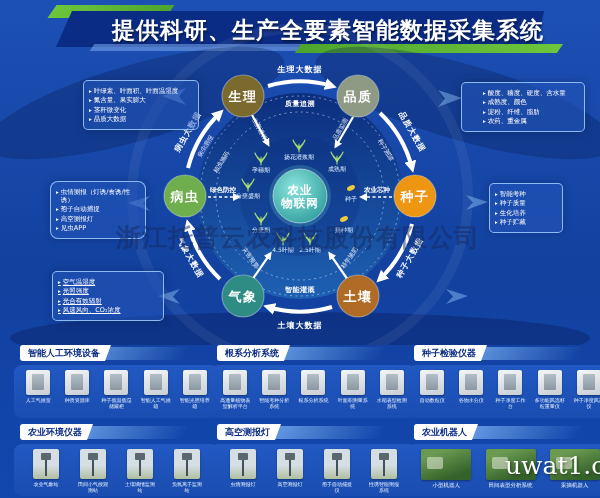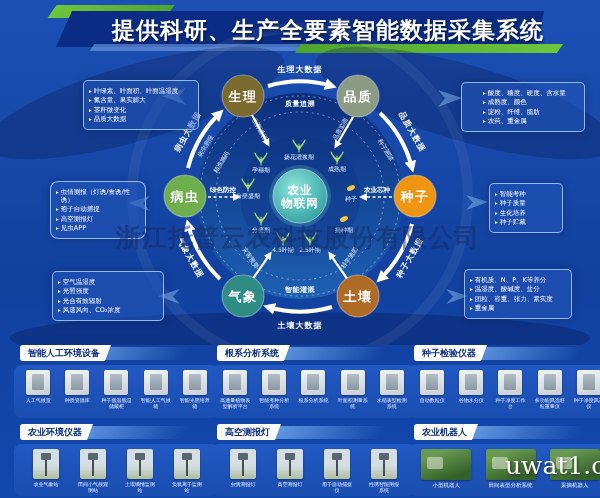--- a/index.html
+++ b/index.html
@@ -24,21 +24,21 @@
   .node-t{font-size:13px;font-weight:bold;letter-spacing:1.5px;}
   .center-t{font-size:11.5px;font-weight:bold;letter-spacing:1px;}
   
   .infobox{position:absolute;background:rgba(35,85,185,.55);border:1px solid rgba(155,200,250,.9);
     border-radius:5px;padding:4px 5px;color:#fff;box-shadow:0 0 8px rgba(0,10,40,.25);z-index:5;}
   .ib-row{display:flex;gap:2px;margin:1.5px 0;}
   .ib-row .bullet{font-size:5.5px;line-height:8px;flex:0 0 auto;}
   .ib-row .txt{font-size:6.5px;line-height:8px;}
   #box1{left:62px;top:80px;width:104px;margin-left:21px;}
   #box2{left:50px;top:181px;width:84px;border-radius:8px;}
-  #box3{left:52px;top:271px;width:100px;}
+  #box3{left:52px;top:271px;width:100px;text-decoration:underline;}
   #box4{left:461px;top:82px;width:96px;padding-left:21px;}
   #box5{left:489px;top:183px;width:62px;}
   #box6{left:464px;top:269px;width:96px;}
   
   #wm-center{position:absolute;left:116px;top:221px;font-size:25px;font-weight:bold;white-space:nowrap;
     color:rgba(22,42,95,.5);letter-spacing:1px;z-index:6;}
   #wm-corner{position:absolute;left:505px;top:451px;font-family:"DejaVu Serif",serif;font-size:25px;
     color:#fff;text-shadow:1px 1px 3px rgba(0,0,0,.5);z-index:20;}
   
   .panel{position:absolute;width:205px;height:73px;z-index:4;}
@@ -323,38 +323,20 @@
       </div>
     <div class="ib-row">
         <span class="bullet">▸</span>
         <span class="txt">生化培养</span>
       </div>
     <div class="ib-row">
         <span class="bullet">▸</span>
         <span class="txt">种子贮藏</span>
       </div>
   </div>
-  <div class="infobox" id="box6">
-    <div class="ib-row">
-        <span class="bullet">▸</span>
-        <span class="txt">有机质、N、P、K等养分</span>
-      </div>
-    <div class="ib-row">
-        <span class="bullet">▸</span>
-        <span class="txt">温湿度、酸碱度、盐分</span>
-      </div>
-    <div class="ib-row">
-        <span class="bullet">▸</span>
-        <span class="txt">团粒、容重、张力、紧实度</span>
-      </div>
-    <div class="ib-row">
-        <span class="bullet">▸</span>
-        <span class="txt">重金属</span>
-      </div>
-  </div>
 
   <div id="wm-center">浙江托普云农科技股份有限公司</div>
   <div id="wm-corner">uwat1.com</div>
 
   <div class="panel" id="panel1">
     <div class="p-swoosh"></div>
     <div class="p-head">智能人工环境设备</div>
     <div class="p-body">
       <div class="prod">
           <div class="tile device"></div>

